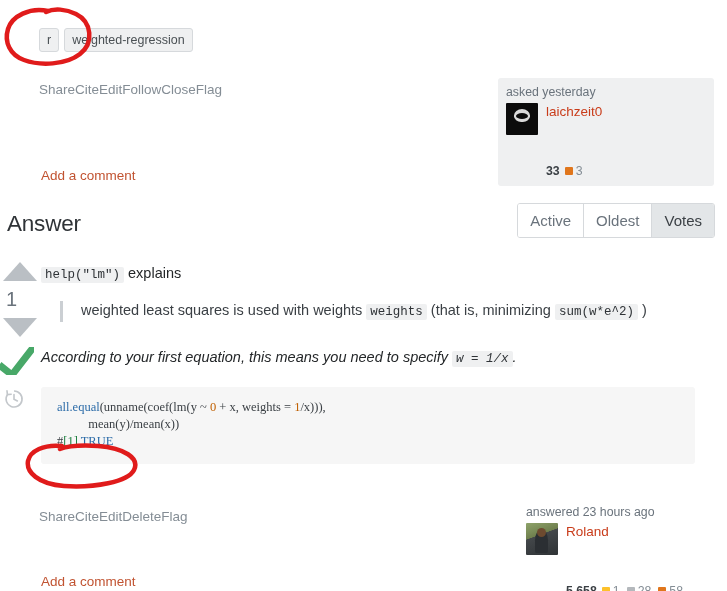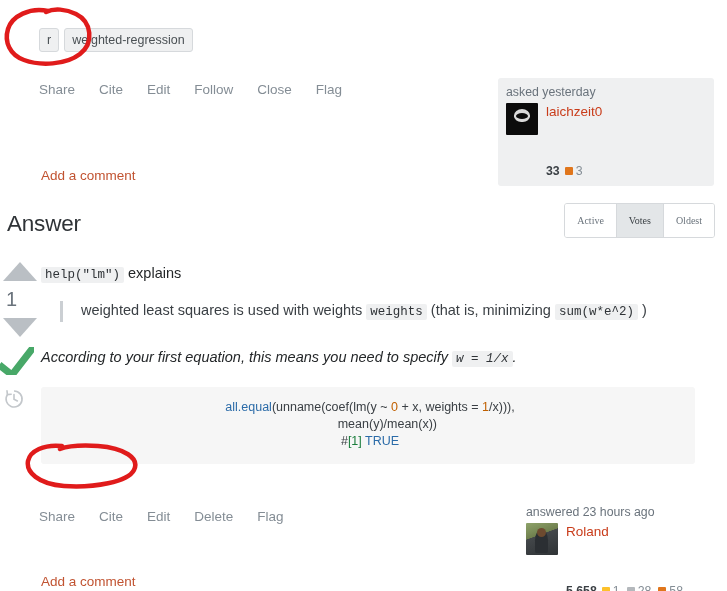--- a/index.html
+++ b/index.html
@@ -39,21 +39,21 @@
     font-size: 12.5px;
     line-height: 14px;
     padding: 4px 7px;
     white-space: nowrap;
   }
 
   
   .action-links {
     position: absolute;
     display: flex;
-    gap: 24px;
+    gap: 0;
     font-size: 13.5px;
     color: #848d95;
   }
   .action-links span {
     cursor: pointer;
   }
   .q-actions { left: 39px; top: 82px; }
   .a-actions { left: 39px; top: 509px; }
 
   
@@ -193,27 +193,26 @@
     right: 12px;
     top: 203px;
     display: flex;
     border: 1px solid #d6d9dc;
     border-radius: 3px;
     overflow: hidden;
     background: #fff;
   }
   .sort-tab {
     padding: 9px 12px;
-    font-size: 10px;
+    font-size: 15px;
     color: #6a737c;
     border-right: 1px solid #d6d9dc;
     background: #fff;
     cursor: pointer;
     line-height: 15px;
-    font-family: Liberation Serif, serif;
   }
   .sort-tab:last-child { border-right: none; }
   .sort-tab.active {
     background: #e3e6e8;
     color: #3b4045;
   }
 
   
   .vote-col {
     position: absolute;
@@ -286,28 +285,27 @@
     border-left: 3px solid #cbcfd3;
     color: #3b4045;
     font-size: 14.5px;
     line-height: 19px;
   }
   pre.codeblock {
     background: #f6f6f6;
     margin: 18px 0 0 0;
     padding: 12px 12px 14px 16px;
     border-radius: 3px;
-    font-family: Liberation Sans, sans-serif;
+    font-family: Liberation Serif, serif;
     font-size: 12.5px;
     line-height: 17px;
     color: #2f3337;
     width: 654px;
     box-sizing: border-box;
     overflow: hidden;
-    text-align: center;
   }
   .tok-fn { color: #2b6ba8; }
   .tok-id { color: #3b4045; }
   .tok-num { color: #c06000; }
   .tok-comment { color: #3b4045; }
   .tok-idx { color: #1a7d3c; }
   .tok-true { color: #2b6ba8; }
 
   
   .annot {
@@ -354,22 +352,22 @@
       </div>
     </div>
   </div>
 
   <div class="add-comment q">Add a comment</div>
 
   <div class="answer-title">Answer</div>
 
   <div class="sort-tabs">
     <div class="sort-tab">Active</div>
+    <div class="sort-tab">Oldest</div>
     <div class="sort-tab active">Votes</div>
-    <div class="sort-tab">Oldest</div>
   </div>
 
   <div class="vote-col">
     <div class="arrow-up"></div>
     <div class="vote-count">1</div>
     <div class="arrow-down"></div>
     <div class="accepted-check">
       <svg width="34" height="28" viewBox="0 0 34 28">
         <path d="M 2 20 L 12 28 L 32 2" fill="none" stroke="#48a868" stroke-width="7" stroke-linecap="square"></path>
       </svg>

